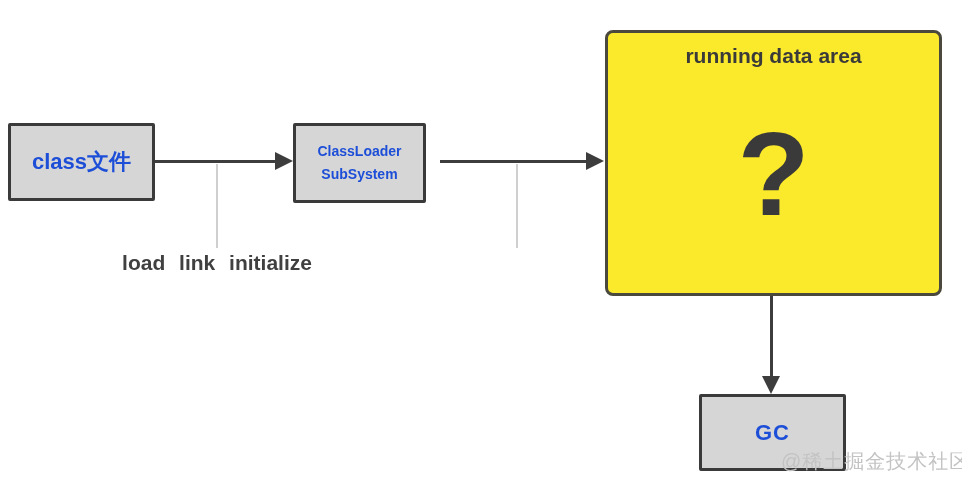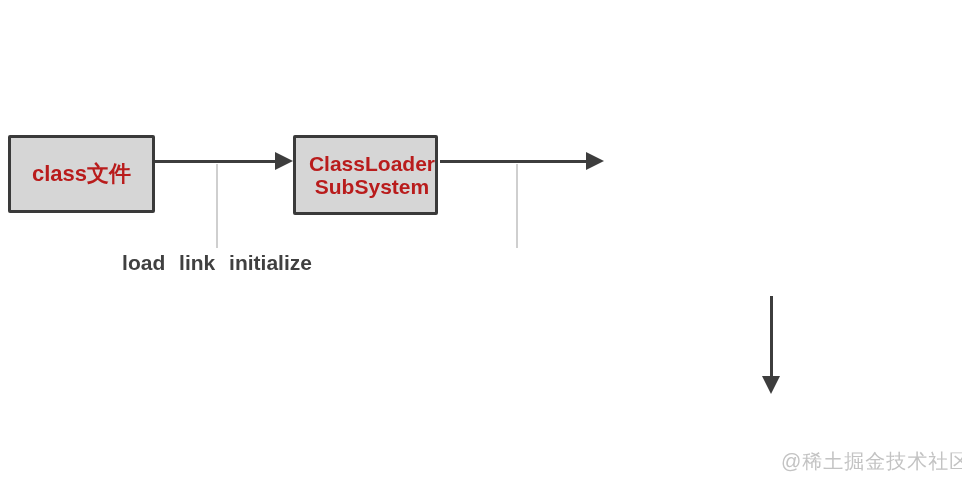--- a/index.html
+++ b/index.html
@@ -6,24 +6,24 @@
   html,body { background:#ffffff; }
   body { font-family:"Liberation Sans", sans-serif; }
   .canvas {
     position:relative; width:962px; height:487px;
     background:#ffffff; overflow:hidden;
   }
   
   .node {
     position:absolute; display:flex; align-items:center; justify-content:center;
     background:#d6d6d6; border:3px solid #3a3a3a; border-radius:2px;
-    color:#b91c1c; font-weight:bold; text-align:center;margin-top:12px;
+    color:#1d4ed8; font-weight:bold; text-align:center;
   }
   .node-class-file { left:8px; top:123px; width:147px; height:78px; font-size:22px; }
-  .node-classloader { left:293px; top:123px; width:145px; height:80px; font-size:21px;justify-content:flex-end; }
+  .node-classloader { left:293px; top:123px; width:133px; height:80px; font-size:14px; }
   .node-classloader .node-label { white-space:pre-line; line-height:23px; }
   .node-gc { left:699px; top:394px; width:147px; height:77px; font-size:22px; letter-spacing:1px; }
   
   .node-rda {
     position:absolute; left:605px; top:30px; width:337px; height:266px;
     background:#fbe92c; border:3px solid #4b493e; border-radius:8px;
     display:flex; flex-direction:column; align-items:center; color:#3a3a3a;
   }
   .rda-title { font-weight:bold; font-size:21px; margin-top:11px; }
   .rda-question {
@@ -75,20 +75,27 @@
   <div class="node node-classloader">
     <span class="node-label">ClassLoader
 SubSystem</span>
   </div>
 
   <div class="hline" style="left:440px; top:160px; width:148px;"></div>
   <div class="head-right" style="left:586px; top:152px;"></div>
 
   <div class="thinline" style="left:516px; top:164px; height:84px;"></div>
 
+  <div class="node-rda">
+    <div class="rda-title">running data area</div>
+    <div class="rda-question">?</div>
+  </div>
 
   <div class="vline" style="left:770px; top:296px; height:81px;"></div>
   <div class="head-down" style="left:762px; top:376px;"></div>
 
+  <div class="node node-gc">
+    <span class="node-label">GC</span>
+  </div>
 
   <div class="watermark">@稀土掘金技术社区</div>
 
 </div>
 
 </body></html>

